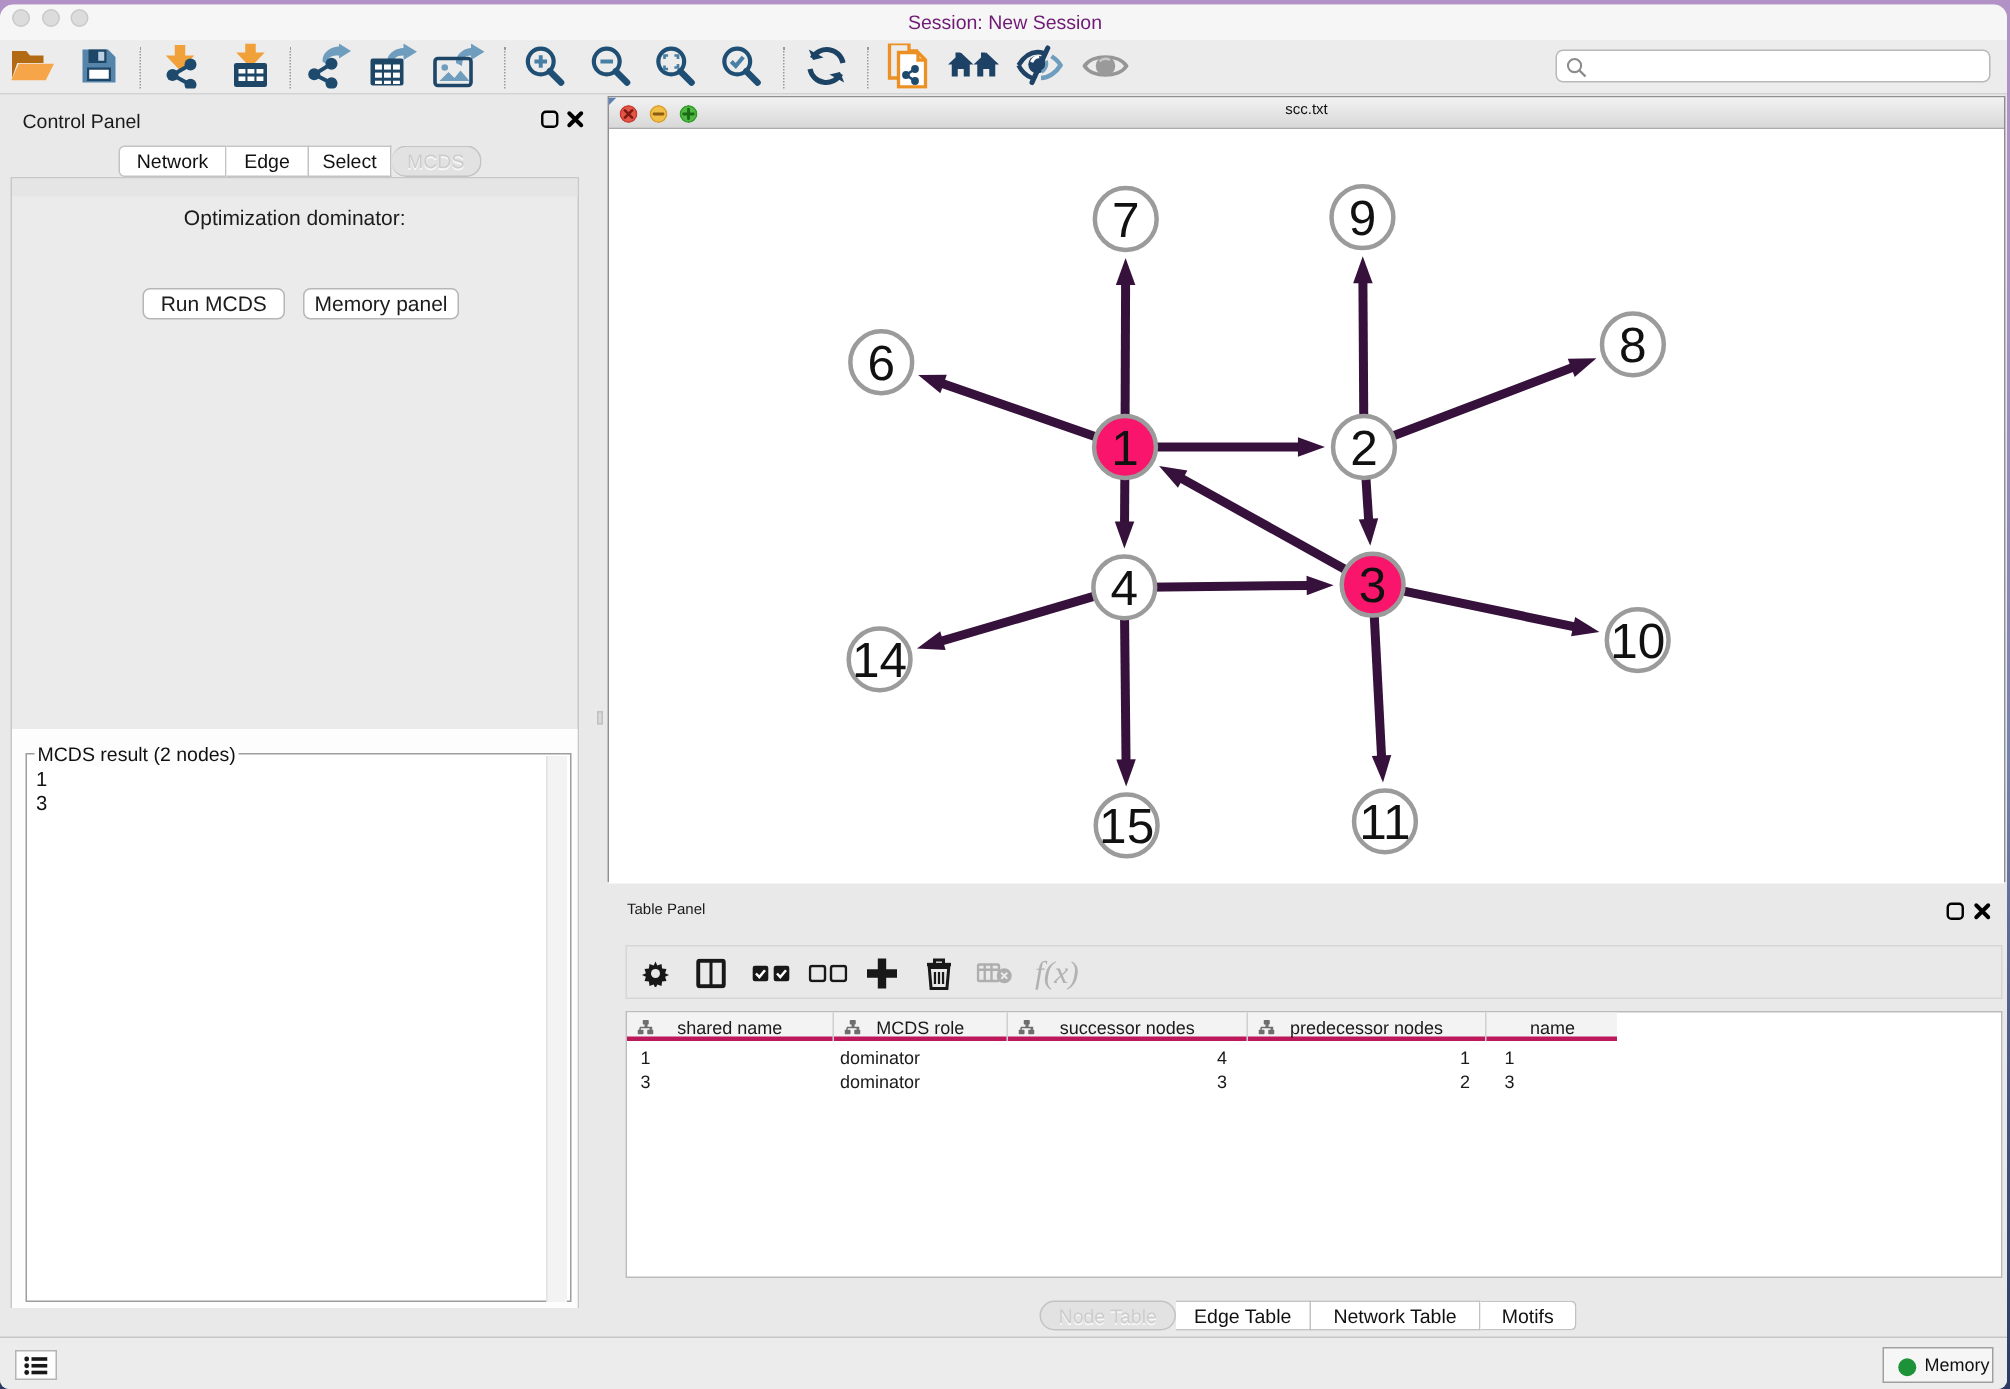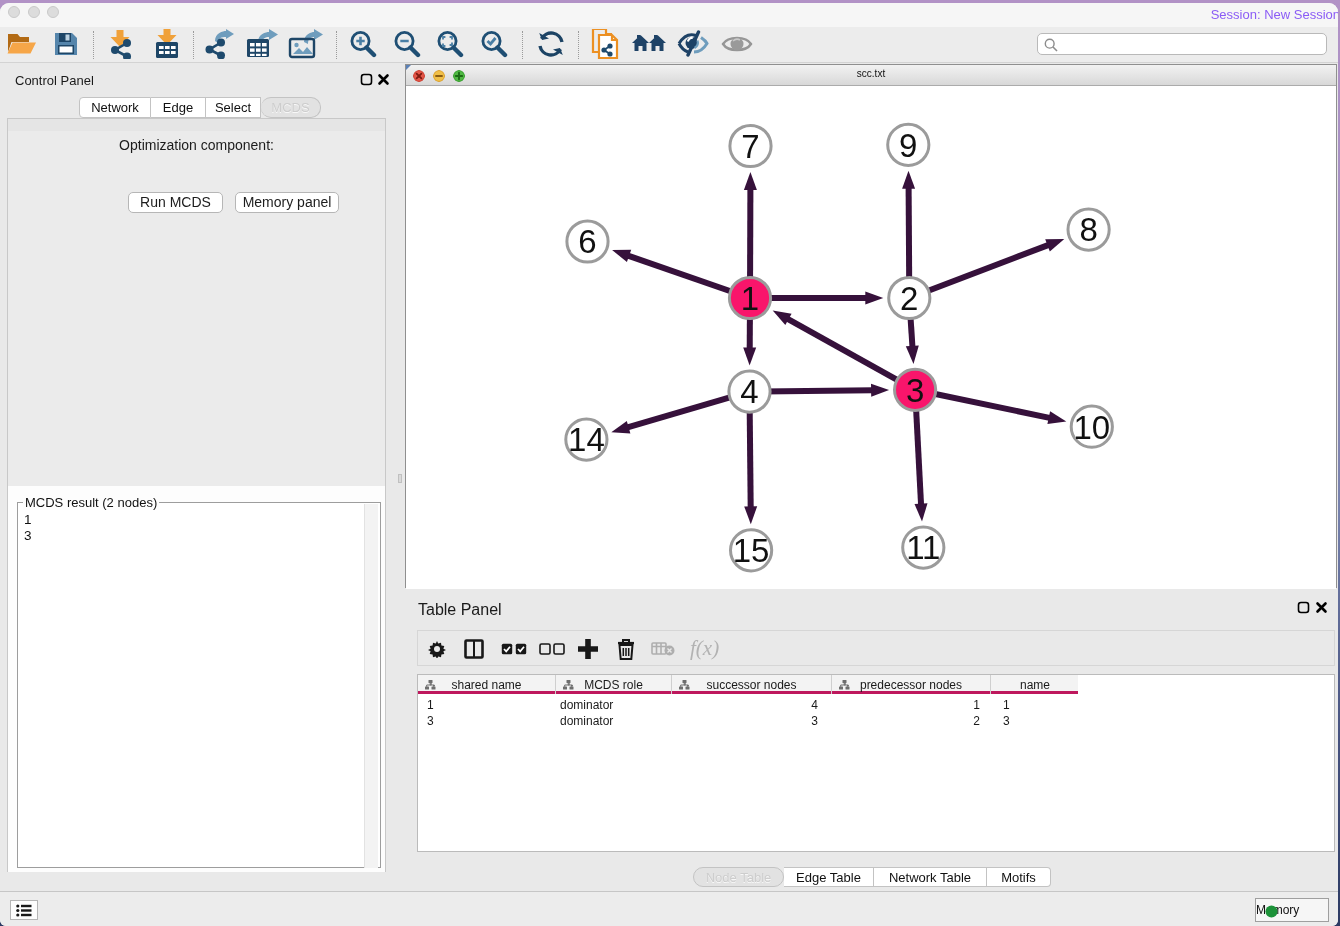--- a/index.html
+++ b/index.html
@@ -2,50 +2,50 @@
 <html><head>
 <meta charset="utf-8">
 <style>
   * { margin:0; padding:0; box-sizing:border-box; }
   html,body { width:1340px; height:926px; overflow:hidden; }
   body { font-family:"Liberation Sans", sans-serif; background:linear-gradient(180deg,#b292c6 0%,#a390c4 25%,#7681ad 55%,#46527f 80%,#2c3a63 100%); position:relative; }
   .abs { position:absolute; }
   #win { position:absolute; left:0; top:3px; width:1338px; height:923px; background:#e9e9e9; border-radius:9px 9px 6px 6px; overflow:hidden; }
   #titlebar { position:absolute; left:0; top:0; width:1340px; height:24px; background:#f6f6f6; }
   .tl { position:absolute; top:3px; width:12px; height:12px; border-radius:50%; background:#dcdcdc; border:1px solid #c9c9c9; }
-  #title { position:absolute; top:4px; left:0; width:1340px; text-align:right; font-size:13px; color:#8b5cf6; }
+  #title { position:absolute; top:4px; left:0; width:1340px; text-align:center; font-size:13px; color:#701a75; }
   #toolbar { position:absolute; left:0; top:24px; width:1340px; height:36px; background:#ececec; border-bottom:1px solid #d3d3d3; }
   .sep { position:absolute; top:4px; height:28px; width:0; border-left:1px dotted #9a9a9a; }
   .ticon { position:absolute; top:-1px; height:36px; display:flex; align-items:center; justify-content:center; }
   #search { position:absolute; left:1037px; top:6px; width:290px; height:22px; background:#fff; border:1px solid #b9b9b9; border-radius:5px; }
   
   #cp-title { position:absolute; left:15px; top:70px; font-size:13px; color:#1a1a1a; }
   .wbtn { position:absolute; }
   .tabs { position:absolute; display:flex; font-size:13px; }
   .tab { border:1px solid #c3c3c3; border-left:none; background:#fff; color:#111; display:flex; align-items:center; justify-content:center; }
   .tab.first { border-left:1px solid #c3c3c3; border-radius:4px 0 0 4px; }
   .tab.last { border-radius:0 4px 4px 0; }
   .tab.sel { background:#e2e2e2; color:#cdcdcd; text-shadow:0 1px 0 #f8f8f8;border-radius:10px; }
   #cp-content { position:absolute; left:7px; top:115px; width:379px; height:754px; background:#ebebeb; border:1px solid #c8c8c8; }
   #cp-content .band { position:absolute; left:0; top:0; width:100%; height:12px; background:#e5e5e5; }
   #opt-label { position:absolute; left:0; top:134px; width:393px; text-align:center; font-size:14px; color:#1c1c1c; }
   #dropdown { position:absolute; left:44px; top:157px; width:311px; height:20px; background:#fff; border:1px solid #b1b1b1; border-radius:5px; font-size:14px; color:#1c1c1c; line-height:18px; padding-left:13px; }
-  .btn { position:absolute; height:21px; background:#fff; border:1px solid #b6b6b6; border-radius:5px; font-size:14px; color:#1c1c1c; text-align:center; line-height:19px;margin-left:33px; }
+  .btn { position:absolute; height:21px; background:#fff; border:1px solid #b6b6b6; border-radius:5px; font-size:14px; color:#1c1c1c; text-align:center; line-height:19px; }
   #results-white { position:absolute; left:8px; top:483px; width:377px; height:386px; background:#fdfdfd; }
   #fieldset { position:absolute; left:17px; top:499px; width:364px; height:366px; border:1px solid #9d9d9d; background:#fff; }
   #fieldset .legend { position:absolute; left:5px; top:-8px; background:#fdfdfd; padding:0 2px; font-size:13px; color:#111; }
   #fieldset .sbar { position:absolute; right:2px; top:1px; width:14px; height:364px; background:#f3f3f3; border-left:1px solid #e2e2e2; }
   
   #frame { position:absolute; left:405px; top:61px; width:932px; height:524px; border:1px solid #8f8f8f; background:#fff; }
   #ftitle { position:absolute; left:0; top:0; width:930px; height:21px;  background:linear-gradient(180deg,#f2f2f2,#d8d8d8); border-bottom:1px solid #ababab; }
   #ftitle .t { position:absolute; top:3px; width:100%; text-align:center; font-size:10px; color:#111; }
   .ball { position:absolute; top:4.5px; width:12px; height:12px; border-radius:50%; }
   #canvas { position:absolute; left:0; top:21px; width:930px; height:503px; background:#fff; }
   
-  #tp-title { position:absolute; left:418px; top:598px; font-size:16px; color:#1a1a1a; }
+  #tp-title { position:absolute; left:418px; top:598px; font-size:10px; color:#1a1a1a; }
   #tp-toolbar { position:absolute; left:417px; top:627px; width:918px; height:36px; background:#e9e9e9; border:1px solid #d6d6d6; }
   #tbl { position:absolute; left:417px; top:671px; width:918px; height:178px; background:#fff; border:1px solid #bbb; }
   #thead { position:absolute; left:0; top:0; width:660px; height:19px; background:#f3f3f3; border-bottom:3px solid #be185d; font-size:12px; color:#1a1a1a; }
   .th { position:absolute; top:0; height:19px; border-right:1px solid #cfcfcf; } .th span{position:absolute;left:0;right:0;top:3px;text-align:center} .th svg{position:absolute;left:7px;top:5px}
   .td { position:absolute; font-size:12px; color:#1a1a1a; height:16px; line-height:16px; }
   .btabs { position:absolute; display:flex; font-size:13px; }
   
   #statusbar { position:absolute; left:0; top:888px; width:1340px; height:35px; background:#ececec; border-top:1px solid #c6c6c6; }
 </style>
 </head>
@@ -236,21 +236,21 @@
 </svg>
 <div class="tabs" style="left:79px;top:94px;height:21px">
   <div class="tab first" style="width:72px">Network</div>
   <div class="tab" style="width:55px">Edge</div>
   <div class="tab" style="width:55px">Select</div>
   <div class="tab last sel" style="width:60px">MCDS</div>
 </div>
 <div id="cp-content">
       <div class="band"></div>
     </div>
-<div id="opt-label">Optimization component:</div>
+<div id="opt-label">Optimization dominator:</div>
 <div class="btn" style="left:95px;top:189px;width:95px">Run MCDS</div>
 <div class="btn" style="left:202px;top:189px;width:104px">Memory panel</div>
 <div id="results-white"></div>
 <div id="fieldset">
   <div class="legend">MCDS result (2 nodes)</div>
   <div class="sbar"></div>
   <div style="position:absolute;left:6px;top:9px;font-size:13.5px;color:#111;line-height:16px">1<br>3</div>
 </div>
 
 <div class="abs" style="left:398px;top:471px;width:4px;height:9px;background:#dadada;border:1px solid #c0c0c0"></div>
@@ -450,19 +450,19 @@
       <g fill="#181818">
         <circle cx="1.8" cy="2" r="1.6"></circle>
             <circle cx="1.8" cy="6.5" r="1.6"></circle>
             <circle cx="1.8" cy="11" r="1.6"></circle>
         <rect x="5" y="0.8" width="10.5" height="2.4"></rect>
             <rect x="5" y="5.3" width="10.5" height="2.4"></rect>
             <rect x="5" y="9.8" width="10.5" height="2.4"></rect>
       </g>
     </svg>
   </div>
-  <div style="position:absolute;left:1255px;top:6px;width:74px;height:24px;background:#f6f6f6;border:1px solid #9f9f9f;font-size:12px;color:#111;text-align:left;line-height:22px;">Memory
+  <div style="position:absolute;left:1255px;top:6px;width:74px;height:24px;background:#f6f6f6;border:1px solid #9f9f9f;font-size:12px;color:#111;text-align:left;line-height:22px;padding-left:27px">Memory
     <svg style="position:absolute;left:9px;top:5.5px" width="13" height="13" viewBox="0 0 13 13">
           <circle cx="6.5" cy="6.5" r="6" fill="#1d9239"></circle>
         </svg>
   </div>
 </div>
 </div>
 
 </body></html>

